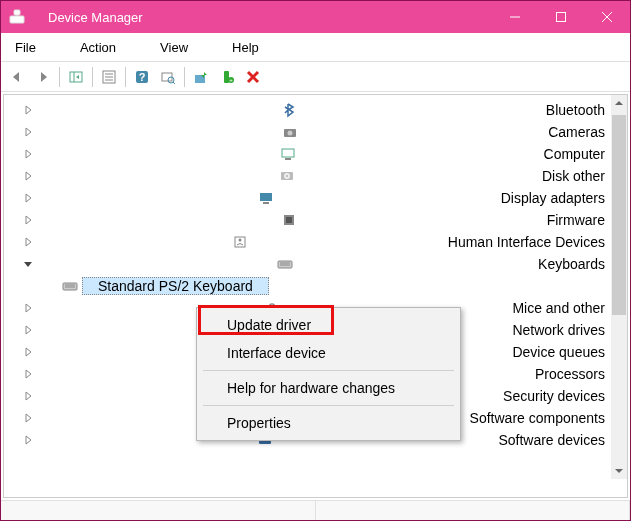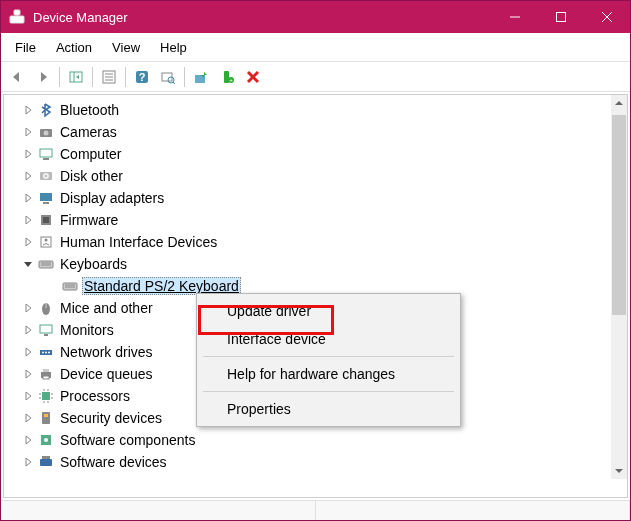--- a/index.html
+++ b/index.html
@@ -1,45 +1,45 @@
 <!DOCTYPE html>
 <html><head>
 <meta charset="utf-8">
 <style>
 * { box-sizing: border-box; margin: 0; padding: 0; font-family: "Segoe UI", Tahoma, sans-serif; }
 body { width: 631px; height: 521px; background: #fff; overflow: hidden; }
 
 .window { border: 1px solid #8a1050; height: 100%; display: flex; flex-direction: column; background: #fff; }
 
 
-.titlebar { background: #be185d; height: 32px; display: flex; align-items: center; color: #fff; padding-left: 8px; }
+.titlebar { background: #ec4899; height: 32px; display: flex; align-items: center; color: #fff; padding-left: 8px; gap: 15px; }
 .titlebar .app-icon { width: 16px; height: 16px; margin-right: 8px; }
 .titlebar .title { font-size: 13px; flex: 1; }
 .titlebar .btns { display: flex; height: 100%; }
 .titlebar .wbtn { width: 46px; display: flex; align-items: center; justify-content: center; }
 .titlebar .wbtn svg { stroke: #fff; }
 
 
-.menubar { height: 26px; background: #fff; display: flex; align-items: center; padding: 14px 4px; border-bottom: 1px solid #e0e0e0; }
+.menubar { height: 26px; background: #fff; display: flex; align-items: center; padding: 14px 4px; border-bottom: 1px solid #e0e0e0; gap: 24px; }
 .menubar .mitem { font-size: 13px; padding: 3px 10px; cursor: default; }
 
 
 .toolbar { height: 30px; background: #fff; display: flex; align-items: center; padding: 0 4px; border-bottom: 1px solid #e0e0e0; gap: 2px; }
 .toolbar .tbtn { width: 24px; height: 24px; display: flex; align-items: center; justify-content: center; border: 1px solid transparent; }
 .toolbar .tsep { width: 1px; height: 20px; background: #ccc; margin: 0 2px; }
 
 
 .content { flex: 1; position: relative; border: 1px solid #ccc; margin: 2px; overflow: hidden; }
 .tree { position: absolute; left: 0; right: 16px; top: 0; bottom: 18px; padding: 4px 4px; overflow: hidden; font-size: 14px; }
 .node { display: flex; align-items: center; height: 22px; white-space: nowrap; }
 .node .expander { width: 12px; height: 12px; display: flex; align-items: center; justify-content: center; margin-right: 4px; }
 .node .icon { width: 16px; height: 16px; margin-right: 4px; display: flex; align-items: center; justify-content: center; }
 .node .label { padding: 1px 2px; }
-.node.selected .label { background: #cce8ff; border: 1px dotted #888; padding: 0 1px; text-decoration: underline; }
-.depth0 { padding-left: 14px; }
+.node.selected .label { background: #cce8ff; border: 1px dotted #888; padding: 0 15px; }
+.depth0 { padding-left: 14px; justify-content: space-between; }
 .depth1 { padding-left: 38px; }
 
 
 .vscroll { position: absolute; right: 0; top: 0; bottom: 18px; width: 16px; background: #f0f0f0; }
 .vscroll .arrow { height: 16px; display: flex; align-items: center; justify-content: center; }
 .vscroll .thumb { position: absolute; left: 1px; right: 1px; background: #ccc; }
 
 
 .status { height: 20px; border-top: 1px solid #e0e0e0; background: #f8f8f8; display: flex; }
 .status .pane { flex: 1; border-right: 1px solid #e0e0e0; }
@@ -291,34 +291,20 @@
               <path d="M3 1 L8 5 L3 9 Z" fill="none" stroke="#888"></path>
             </svg>
           </span>
           <span class="icon">
             <svg class="tsvg" width="16" height="16">
               <ellipse cx="8" cy="9" rx="4" ry="6" fill="#888"></ellipse>
               <line x1="8" y1="3" x2="8" y2="8" stroke="#ccc"></line>
             </svg>
           </span>
           <span class="label">Mice and other</span>
-        </div>
-        <div class="node depth0">
-          <span class="expander">
-            <svg width="10" height="10">
-              <path d="M3 1 L8 5 L3 9 Z" fill="none" stroke="#888"></path>
-            </svg>
-          </span>
-          <span class="icon">
-            <svg class="tsvg" width="16" height="16">
-              <rect x="2" y="3" width="12" height="8" fill="none" stroke="#5a8"></rect>
-              <rect x="6" y="12" width="4" height="2" fill="#888"></rect>
-            </svg>
-          </span>
-          <span class="label">Monitors</span>
         </div>
         <div class="node depth0">
           <span class="expander">
             <svg width="10" height="10">
               <path d="M3 1 L8 5 L3 9 Z" fill="none" stroke="#888"></path>
             </svg>
           </span>
           <span class="icon">
             <svg class="tsvg" width="16" height="16">
               <rect x="2" y="6" width="12" height="5" fill="#3a6ea5"></rect>
@@ -415,21 +401,21 @@
           </svg>
         </div>
       <div class="thumb" style="top:20px;height:200px"></div>
       <div class="arrow" style="position:absolute;bottom:0;left:0;right:0">
           <svg width="8" height="8">
             <path d="M0 2 L4 6 L8 2 Z" fill="#666"></path>
           </svg>
         </div>
     </div>
 
-    <div class="ctxmenu" style="left:192px; top:198px; width:265px">
+    <div class="ctxmenu" style="left:192px; top:212px; width:265px">
       <div class="citem">Update driver</div>
       <div class="citem">Interface device</div>
       <div class="csep"></div>
       <div class="citem">Help for hardware changes</div>
       <div class="csep"></div>
       <div class="citem bold">Properties</div>
     </div>
 
     <div class="highlight-box" style="left:194px; top:210px; width:136px; height:30px"></div>
   </div>

